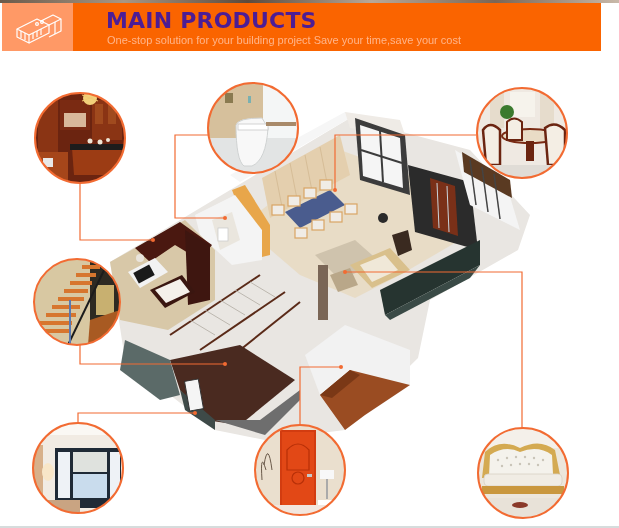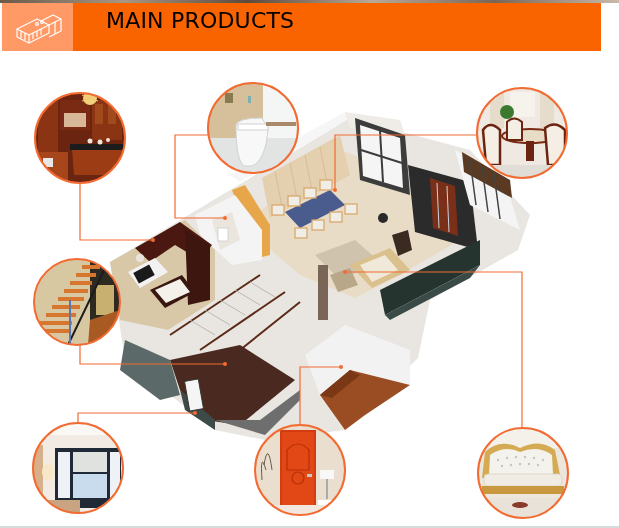--- a/index.html
+++ b/index.html
@@ -16,21 +16,21 @@
     position: absolute; left: 2px; top: 3px; width: 73px; height: 48px;
     background: #ff9966;
     display: flex; align-items: center; justify-content: center;
   }
   .banner {
     position: absolute; left: 73px; top: 3px; width: 528px; height: 48px;
     background: #fa6400;
   }
   .banner .title {
     position: absolute; left: 33px; top: 6px;
-    font-size: 22px; font-weight: normal; color: #000000;
+    font-size: 22px; font-weight: bold; color: #4c1d95;
     letter-spacing: 0.2px; line-height: 24px;
     font-family: "DejaVu Sans", sans-serif;
   }
   .banner .subtitle {
     position: absolute; left: 34px; top: 31px;
     font-size: 11px; color: #ffb58a; line-height: 13px;
     white-space: nowrap;
   }
   .stage { position: absolute; left: 0; top: 0; width: 619px; height: 528px; }
   .bottom-strip {
@@ -52,20 +52,21 @@
     <path d="M42 13 L42 25"></path>
     <path d="M8 22 L8 29 M12 24 L12 31"></path>
     <circle cx="24" cy="15" r="1.4"></circle>
     <circle cx="29" cy="13" r="1.4"></circle>
     <path d="M20 24 L20 30 M24 22 L24 28 M28 20 L28 26"></path>
   </svg>
 </div>
 
 <div class="banner">
   <div class="title">MAIN PRODUCTS</div>
+  <div class="subtitle">One-stop solution for your building project Save your time,save your cost</div>
 </div>
 
 <svg class="stage" width="619" height="528" viewBox="0 0 619 528">
   <defs>
     <clipPath id="c-kitchen">
         <circle cx="80" cy="138" r="45"></circle>
       </clipPath>
     <clipPath id="c-toilet">
         <circle cx="253" cy="128" r="45"></circle>
       </clipPath>

